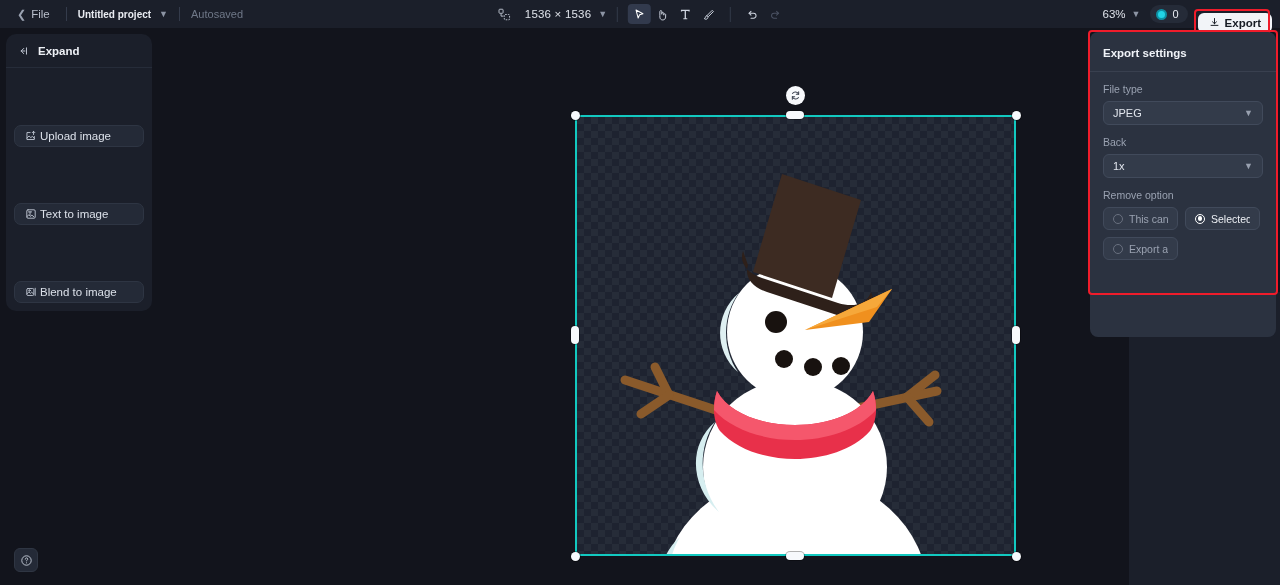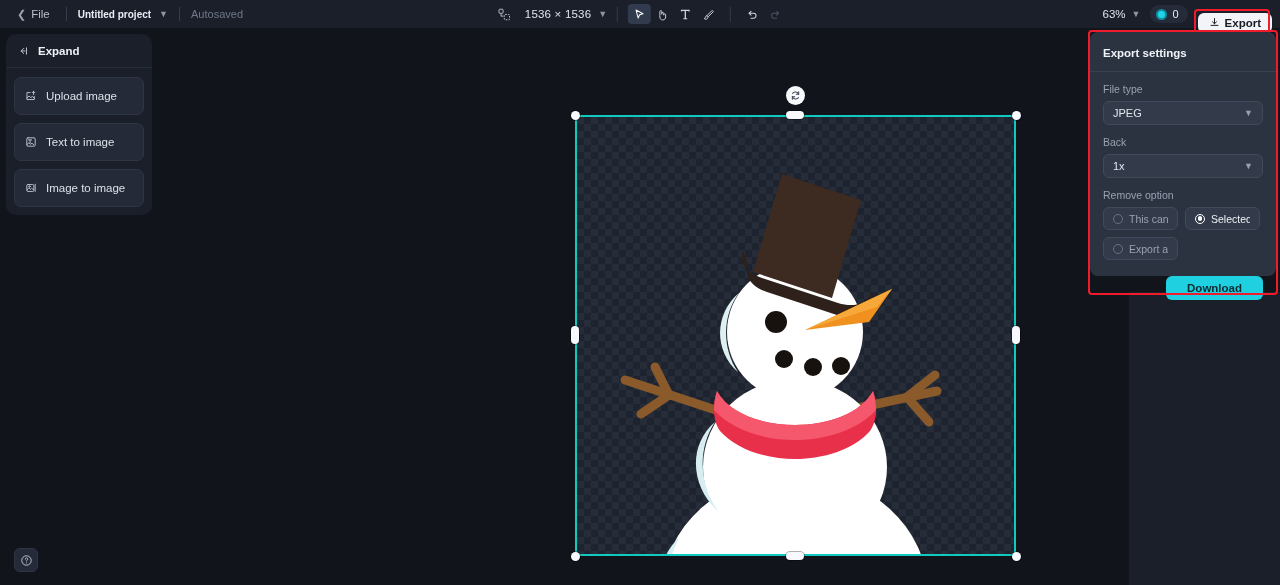--- a/index.html
+++ b/index.html
@@ -83,23 +83,23 @@
     position: absolute; left: 6px; top: 34px; width: 146px;
     background: #1b1f2a; border-radius: 10px; padding: 0 0 8px 0;
   }
   .sb-head {
     display: flex; align-items: center; gap: 8px;
     padding: 11px 12px 10px 12px; border-bottom: 1px solid #262c39;
   }
   .sb-head-title { color: #eef1f6; font-size: 11.5px; font-weight: bold; }
   .sb-items { padding: 9px 8px 0 8px; display: flex; flex-direction: column; gap: 8px; }
   .sb-item {
-    display: flex; align-items: center; gap: 9px;
+    display: flex; align-items: center; gap: 3px;
     background: #242a37; border: 1px solid #2e3543; border-radius: 7px;
-    padding: 12px 10px; cursor: pointer;
+    padding: 4px 10px; cursor: pointer; margin-top: 48px;
   }
   .sb-item-label { color: #dbe0e9; font-size: 11.5px; }
   .sb-ic { color: #c3cad6; display: flex; }
 
   .help-btn {
     position: absolute; left: 14px; top: 548px; width: 24px; height: 24px;
     background: #242a37; border: 1px solid #2f3643; border-radius: 6px;
     display: flex; align-items: center; justify-content: center; cursor: pointer;
   }
 
@@ -157,21 +157,21 @@
 
   
   .snowman-svg { position: absolute; left: 0; top: 0; }
 
   
   .right-rail {
     position: absolute; left: 1129px; top: 292px; width: 151px; height: 293px;
     background: #1b1f2a;
   }
   .export-panel {
-    position: absolute; left: 1090px; top: 32px; width: 186px; height: 244px;
+    position: absolute; left: 1090px; top: 32px; width: 186px; height: 305px;
     background: #2b3240; border-radius: 8px;
   }
   .ep-head { padding: 11px 13px 10px 13px; border-bottom: 1px solid #39404f; }
   .ep-title { color: #f0f3f8; font-size: 11.5px; font-weight: bold; }
   .ep-body { padding: 11px 13px 0 13px; }
   .ep-label { color: #9aa2b1; font-size: 10.5px; margin-bottom: 6px; }
   .ep-select {
     background: #333b4a; border: 1px solid #414a5b; border-radius: 6px;
     height: 24px; display: flex; align-items: center; justify-content: space-between;
     padding: 0 9px; cursor: pointer; margin-bottom: 11px;
@@ -326,21 +326,21 @@
       </div>
       <div class="sb-item">
         <span class="sb-ic">
           <svg width="12" height="12" viewBox="0 0 16 16" fill="none" stroke="currentColor" stroke-width="1.2" stroke-linecap="round" stroke-linejoin="round">
             <rect x="2.4" y="3.4" width="9.4" height="9.2" rx="1.5"></rect>
             <path d="M13.6 3v9.6"></path>
             <path d="M2.6 10.4 5.2 8l2 1.8 1.7-1.5 2.3 2"></path>
             <circle cx="6" cy="6" r="1"></circle>
           </svg>
         </span>
-        <span class="sb-item-label">Image to image</span>
+        <span class="sb-item-label">Blend to image</span>
       </div>
     </div>
   </div>
 
   <div class="help-btn">
     <svg width="13" height="13" viewBox="0 0 16 16" fill="none" stroke="#c3cad6" stroke-width="1.15">
       <circle cx="8" cy="8" r="5.8"></circle>
       <path d="M6.5 6.3c0-.9.7-1.5 1.5-1.5s1.5.6 1.5 1.5c0 1-1.5 1.1-1.5 2.2" stroke-linecap="round"></path>
       <circle cx="8" cy="10.9" r=".65" fill="#c3cad6" stroke="none"></circle>
     </svg>
@@ -491,19 +491,16 @@
         <div class="radio-opt sel">
           <span class="rdot"></span>
           <span class="rlabel">Selected l...</span>
         </div>
         <div class="radio-opt">
           <span class="rdot"></span>
           <span class="rlabel">Export all ...</span>
         </div>
       </div>
     </div>
-    <div class="dl-row">
-      <div class="dl-btn">Download</div>
-    </div>
   </div>
   <div class="hl-panel"></div>
 
 </div>
 
 </body></html>

